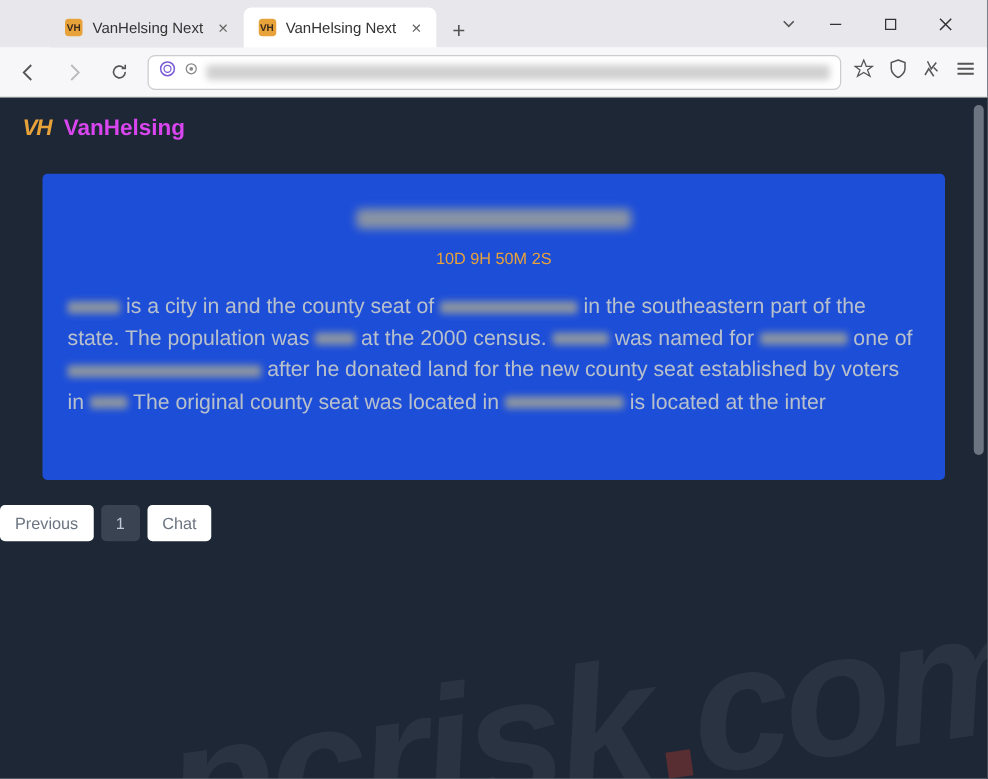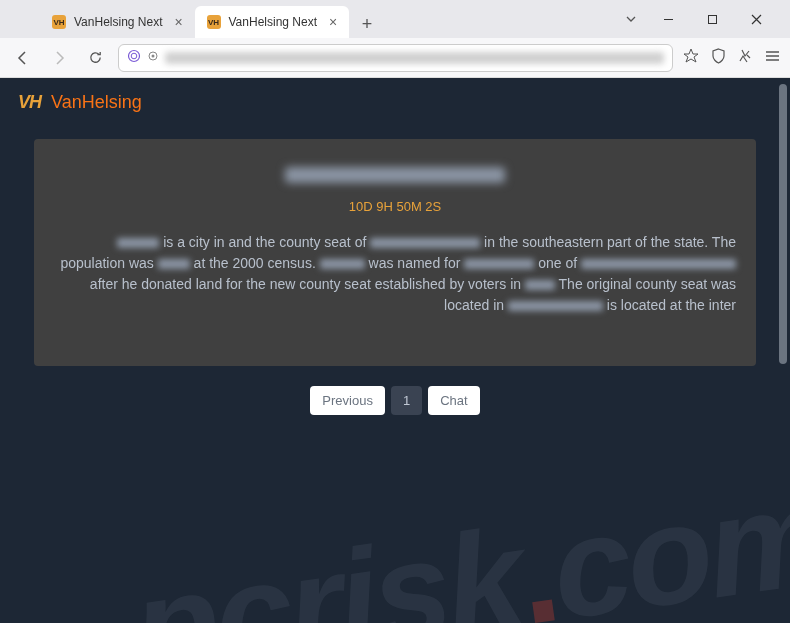--- a/index.html
+++ b/index.html
@@ -122,62 +122,61 @@
   padding: 14px 18px;
 }
 .logo-mark {
   color: #e8a23a;
   font-weight: bold;
   font-style: italic;
   font-size: 18px;
   letter-spacing: -1px;
 }
 .logo-text {
-  color: #f97316;
+  color: #d946ef;
   font-size: 18px;
-  font-weight: 400;
+  font-weight: 700;
 }
 
 .card {
   margin: 12px 34px 20px 34px;
-  background: #404040;
+  background: #1d4ed8;
   border-radius: 4px;
   padding: 28px 20px 50px 20px;
 }
 .card-title-blur {
   width: 220px; height: 16px;
   background: #8a94a3;
   filter: blur(4px);
   margin: 0 auto 16px auto;
   border-radius: 4px;
 }
 .countdown {
   text-align: center;
   color: #e8a23a;
   font-size: 13px;
   margin-bottom: 18px;
 }
 .desc {
   color: #b8c0cc;
-  font-size: 14px;
+  font-size: 17px;
   line-height: 1.5;
-  text-align: right;
+  text-align: left;
 }
 .desc .blur-word {
   display: inline-block;
   background: #8a94a3;
   filter: blur(3px);
   border-radius: 2px;
   height: 10px;
   vertical-align: middle;
 }
 
 .pagination {
   display: flex;
-  justify-content: center;
   gap: 6px;
   margin-top: 10px;
 }
 .page-btn {
   background: #fff;
   color: #6b7480;
   padding: 7px 12px;
   font-size: 13px;
   border-radius: 4px;
 }

